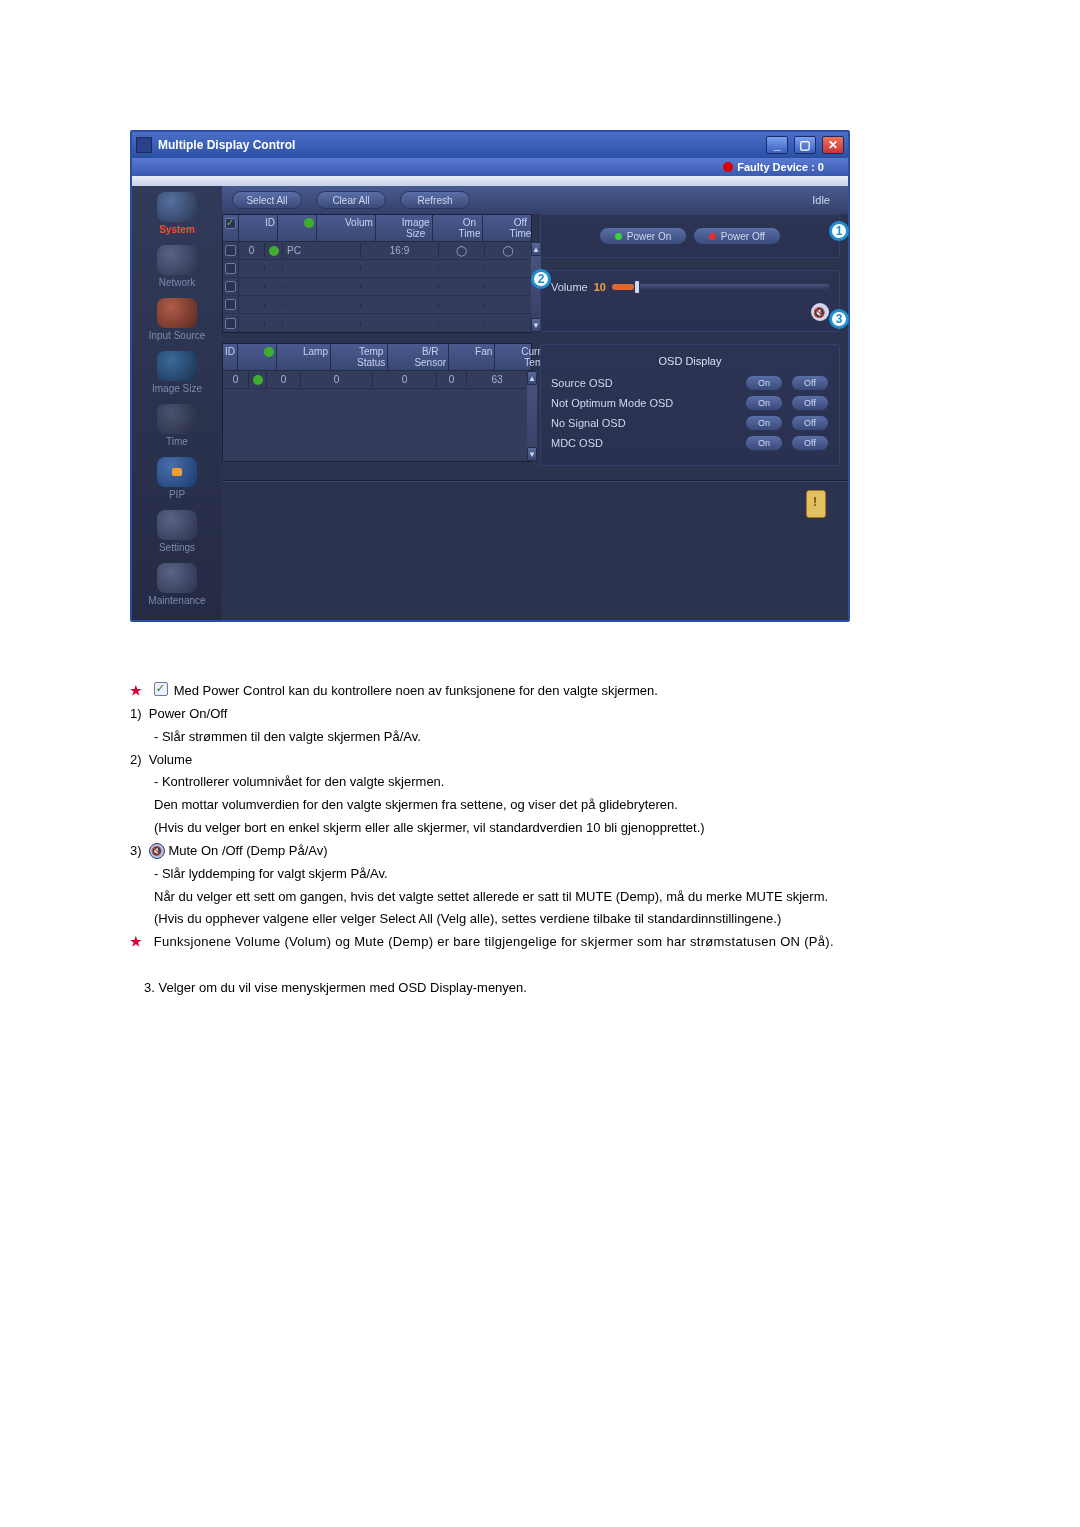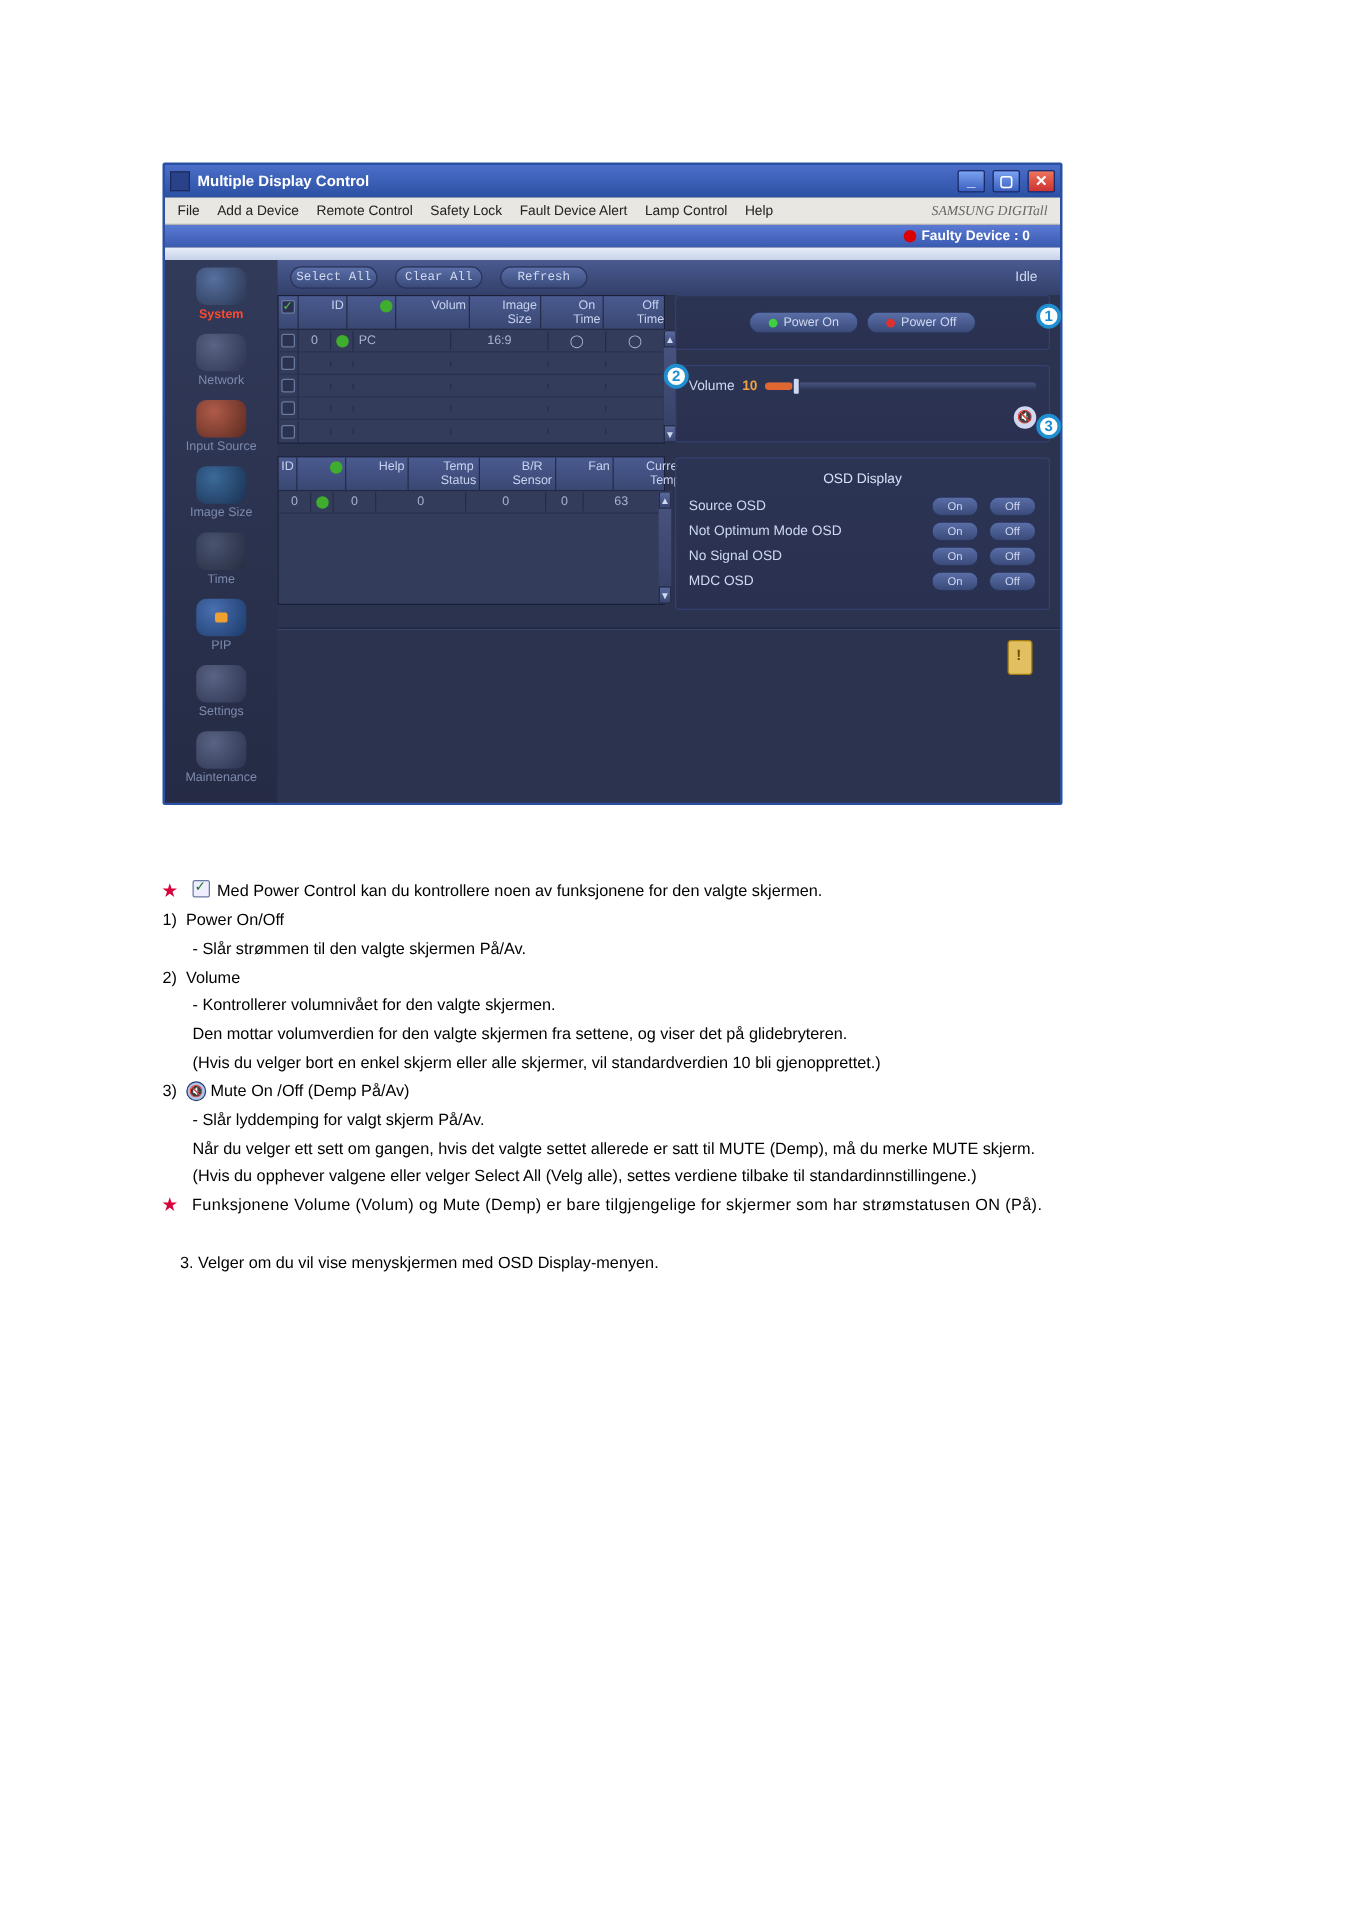--- a/index.html
+++ b/index.html
@@ -32,21 +32,21 @@
   .side-ico { width:40px; height:30px; margin:0 auto 2px; border-radius:8px; background:radial-gradient(circle at 35% 30%, #5a6384, #2c3350); position:relative; }
   .side-ico.system { background:radial-gradient(circle at 35% 30%, #5570a0, #2a3550); }
   .side-ico.input { background:radial-gradient(circle at 35% 30%, #b05b48, #5a2a20); }
   .side-ico.image { background:radial-gradient(circle at 35% 30%, #3a6a9a, #1a3050); }
   .side-ico.time { background:radial-gradient(circle at 35% 30%, #4a546f, #252b40); }
   .side-ico.pip { background:radial-gradient(circle at 35% 30%, #4a6fb0, #1a3a6a); }
   .side-ico.pip:after{content:"";position:absolute;left:15px;top:11px;width:10px;height:8px;background:#f0a030;border-radius:2px;}
 
   .content { flex:1; display:flex; flex-direction:column; padding:0; }
   .toolbar { height:28px; background:linear-gradient(#4a5a90,#33406a); display:flex; align-items:center; gap:14px; padding:0 10px; }
-  .tool-btn { width:70px; height:18px; border-radius:9px; background:linear-gradient(#5a6fa8,#3a4a7a); color:#cfd8f0; font-size:10px; display:flex; align-items:center; justify-content:center; border:1px solid #2a355a;font-family:Liberation Mono, monospace; }
+  .tool-btn { width:70px; height:18px; border-radius:9px; background:linear-gradient(#5a6fa8,#3a4a7a); color:#cfd8f0; font-size:10px; display:flex; align-items:center; justify-content:center; border:1px solid #2a355a; }
   .tool-spacer { flex:1; }
   .idle { color:#cfd8f0; font-size:11px; margin-right:8px;}
 
   .panels { display:flex; gap:8px; padding:0 8px 14px 0; }
   .left-tables { width:310px; display:flex; flex-direction:column; gap:10px; }
   .tbl { border:1px solid #1a2038; background:#343c5c; }
   .tbl .head { display:flex; background:linear-gradient(#4a5a90,#394872); color:#c8d2ef; font-size:10px; border-bottom:1px solid #222a45;gap:24px; }
   .tbl .row { display:flex; color:#a8b2d0; font-size:10px; border-bottom:1px solid #2a3150; height:18px; align-items:center; }
   .tbl .row:last-child { border-bottom:none; }
   .c { border-right:1px solid #252c48; padding:2px 2px; text-align:center; }
@@ -119,30 +119,20 @@
             <span>_</span>
           </div>
       <div class="win-btn">
             <span>▢</span>
           </div>
       <div class="win-btn win-close">
             <span>✕</span>
           </div>
     </div>
 
-    <div class="menubar">
-      <span>File</span>
-      <span>Add a Device</span>
-      <span>Remote Control</span>
-      <span>Safety Lock</span>
-      <span>Fault Device Alert</span>
-      <span>Lamp Control</span>
-      <span>Help</span>
-      <span class="brand">SAMSUNG DIGITall</span>
-    </div>
 
     <div class="statusbar">
       <div class="faulty">
         <span class="faulty-dot"></span>
         <span>Faulty Device : 0</span>
       </div>
     </div>
     <div class="blankbar"></div>
 
     <div class="body">
@@ -251,21 +241,21 @@
                     </div>
               </div>
             </div>
 
             <div class="tbl t2">
               <div class="head">
                 <div class="c c0">ID</div>
                 <div class="c led c1">
                       <div class="dot"></div>
                     </div>
-                <div class="c c2">Help</div>
+                <div class="c c2">Lamp</div>
                 <div class="c c3">Temp Status</div>
                 <div class="c c4">B/R Sensor</div>
                 <div class="c c5">Fan</div>
                 <div class="c c6 last">Current Temp.</div>
               </div>
               <div class="tblbody">
                <div class="tblrows">
                 <div class="row">
                   <div class="c c0">0</div>
                   <div class="c led c1">

